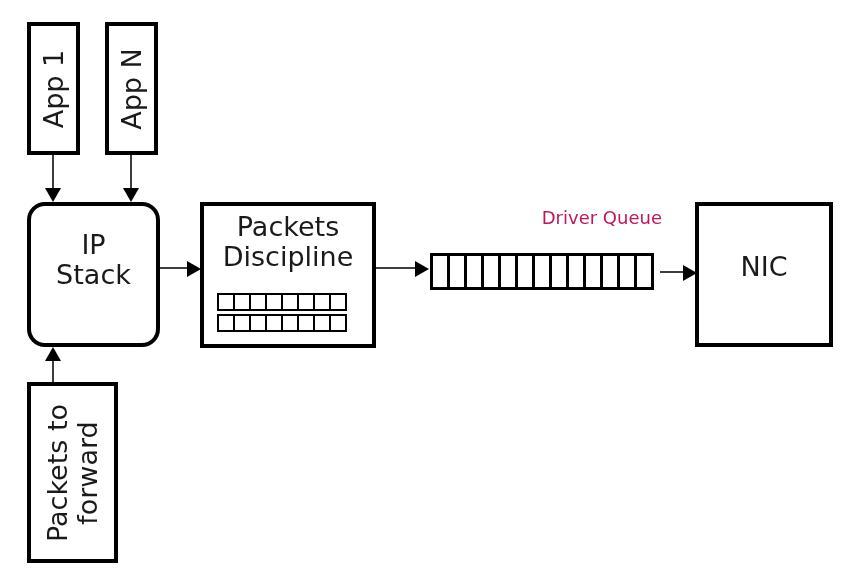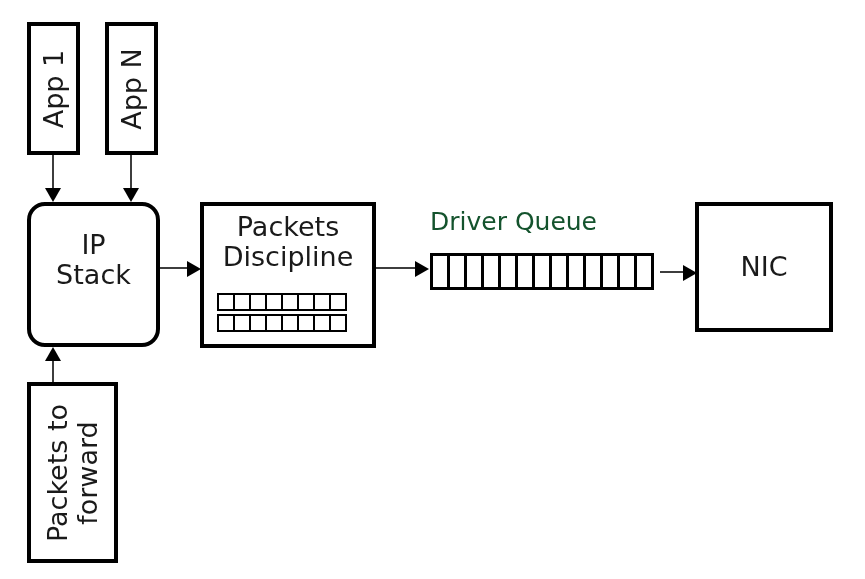--- a/index.html
+++ b/index.html
@@ -87,43 +87,43 @@
     position: absolute;
     left: 430px;
     top: 207px;
     width: 232px;
   }
   #driver-queue-label {
     position: absolute;
     left: 0;
     right: 0;
     top: 0;
-    text-align: left;
-    font-size: 25px;
-    color: #14532d;
+    text-align: right;
+    font-size: 18px;
+    color: #be185d;
     white-space: nowrap;
   }
   #driver-queue-cells {
     position: absolute;
     left: 0;
     top: 46px;
     display: flex;
   }
   #driver-queue-cells .cell {
     box-sizing: border-box;
     width: 20px;
     height: 37px;
     border: 3px solid #000000;
     background: #ffffff;
     margin-left: -3px;
   }
   #driver-queue-cells .cell:first-child { margin-left: 0; }
 
   
-  #nic-box { left: 695px; top: 202px; width: 138px; height: 130px; }
+  #nic-box { left: 695px; top: 202px; width: 138px; height: 145px; }
   #nic-box .box-label { top: 46px; }
 
   
   .connector { position: absolute; }
   .conn-line-v {
     position: absolute;
     width: 2px;
     background: #3d3d3d;
   }
   .conn-line-h {

